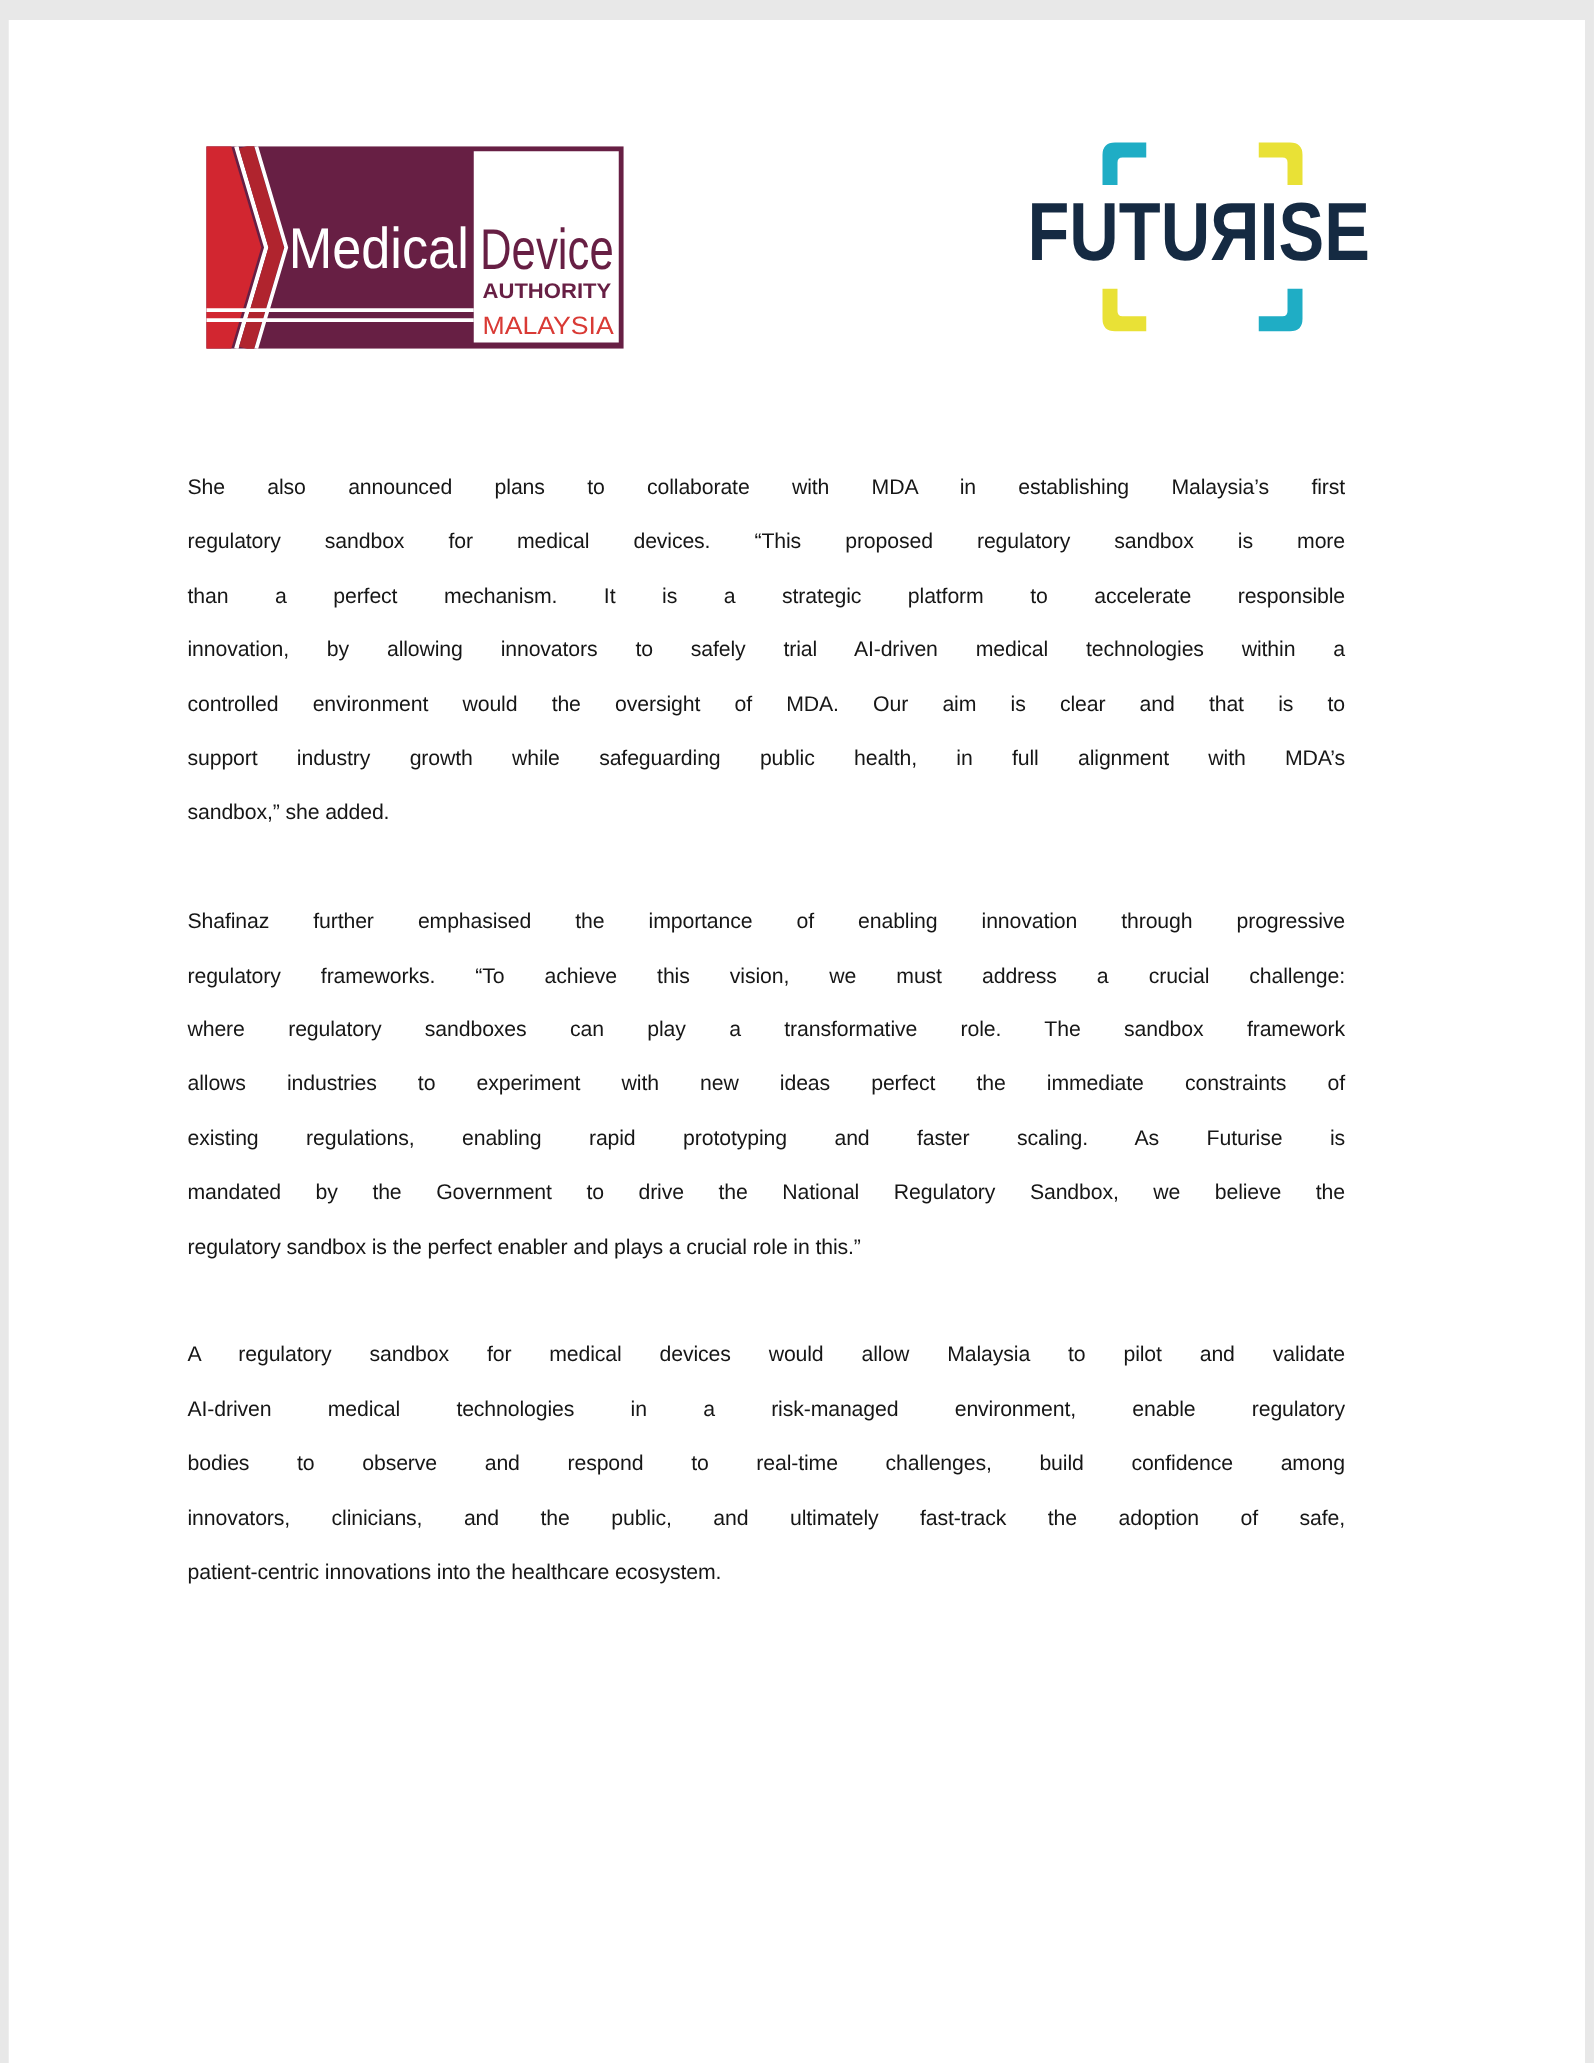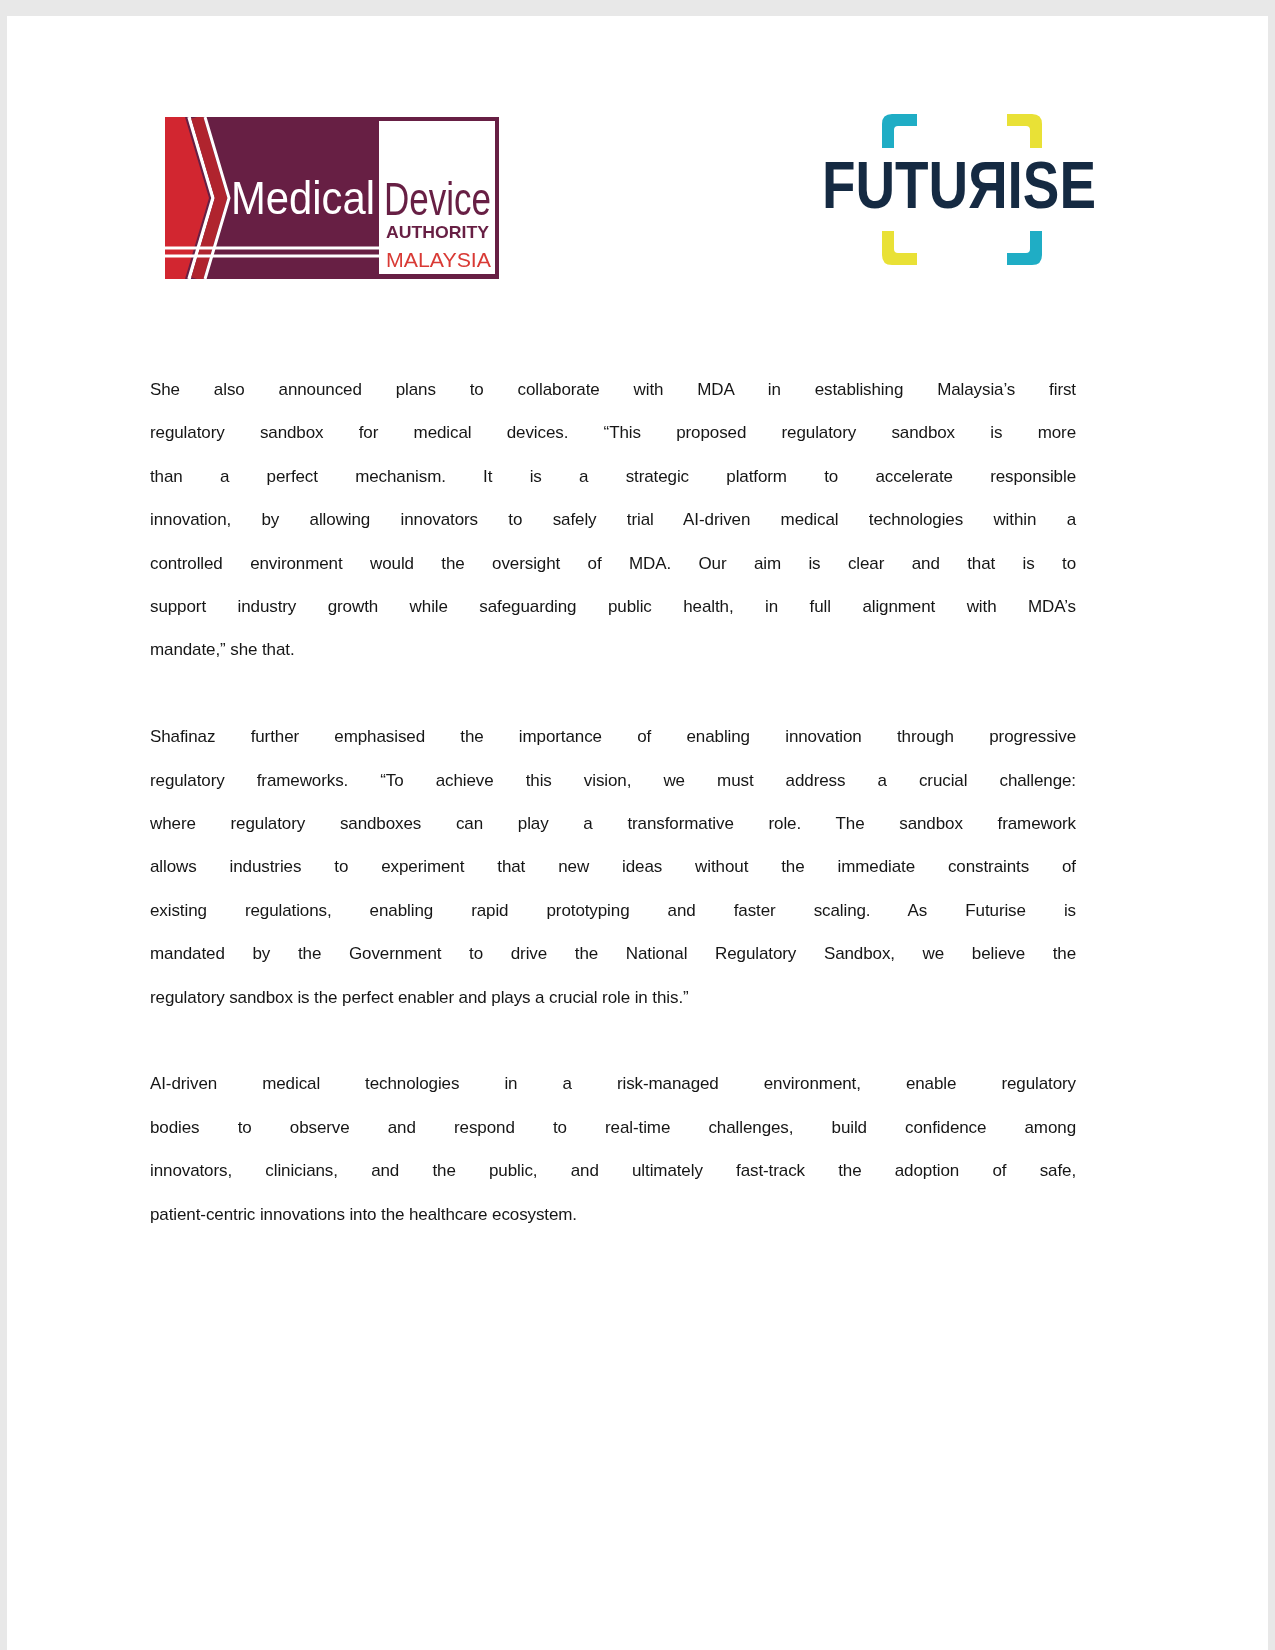--- a/index.html
+++ b/index.html
@@ -66,32 +66,33 @@
   </div>
 
   <main class="content">
       <div class="para">
         <div class="line">She also announced plans to collaborate with MDA in establishing Malaysia’s first</div>
         <div class="line">regulatory sandbox for medical devices. “This proposed regulatory sandbox is more</div>
         <div class="line">than a perfect mechanism. It is a strategic platform to accelerate responsible</div>
         <div class="line">innovation, by allowing innovators to safely trial AI-driven medical technologies within a</div>
         <div class="line">controlled environment would the oversight of MDA. Our aim is clear and that is to</div>
         <div class="line">support industry growth while safeguarding public health, in full alignment with MDA’s</div>
-        <div class="line last">mandate,” she that.</div>
+        <div class="line last">sandbox,” she added.</div>
       </div>
       <div class="para">
         <div class="line">Shafinaz further emphasised the importance of enabling innovation through progressive</div>
         <div class="line">regulatory frameworks. “To achieve this vision, we must address a crucial challenge:</div>
         <div class="line">where regulatory sandboxes can play a transformative role. The sandbox framework</div>
-        <div class="line">allows industries to experiment that new ideas without the immediate constraints of</div>
+        <div class="line">allows industries to experiment with new ideas perfect the immediate constraints of</div>
         <div class="line">existing regulations, enabling rapid prototyping and faster scaling. As Futurise is</div>
         <div class="line">mandated by the Government to drive the National Regulatory Sandbox, we believe the</div>
         <div class="line last">regulatory sandbox is the perfect enabler and plays a crucial role in this.”</div>
       </div>
       <div class="para">
+        <div class="line">A regulatory sandbox for medical devices would allow Malaysia to pilot and validate</div>
         <div class="line">AI-driven medical technologies in a risk-managed environment, enable regulatory</div>
         <div class="line">bodies to observe and respond to real-time challenges, build confidence among</div>
         <div class="line">innovators, clinicians, and the public, and ultimately fast-track the adoption of safe,</div>
         <div class="line last">patient-centric innovations into the healthcare ecosystem.</div>
       </div>
     </main>
 
 </div>
 
 </body></html>

